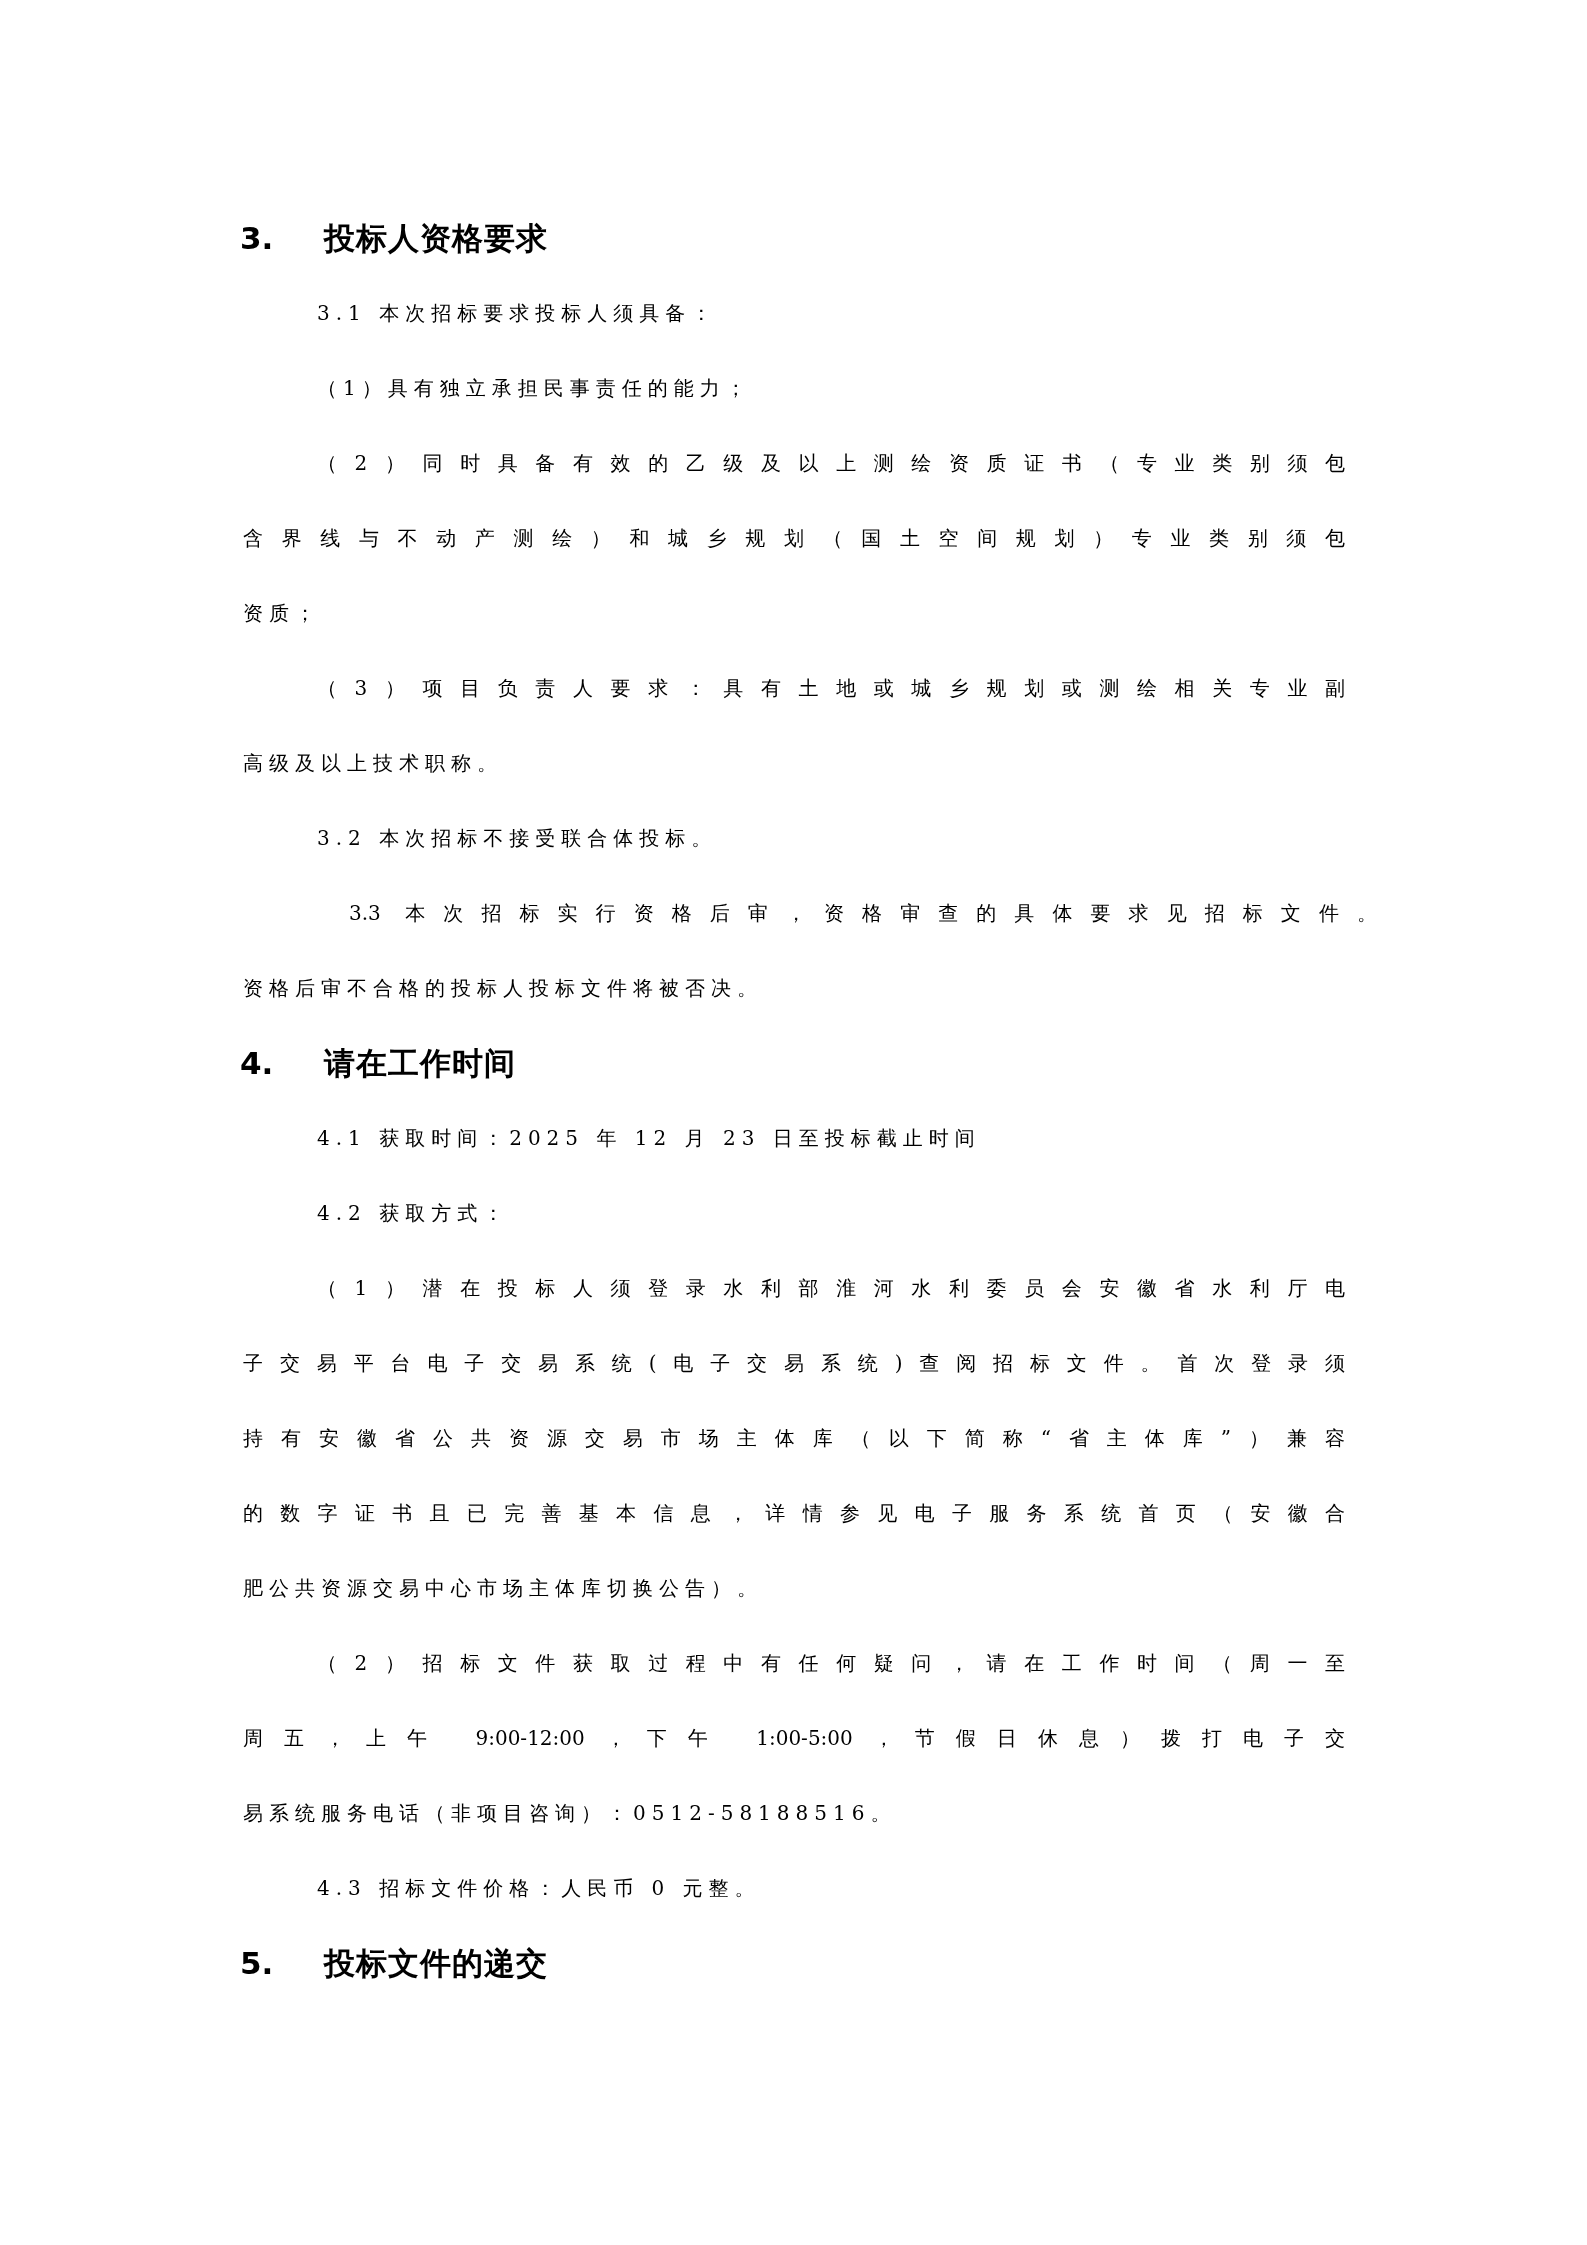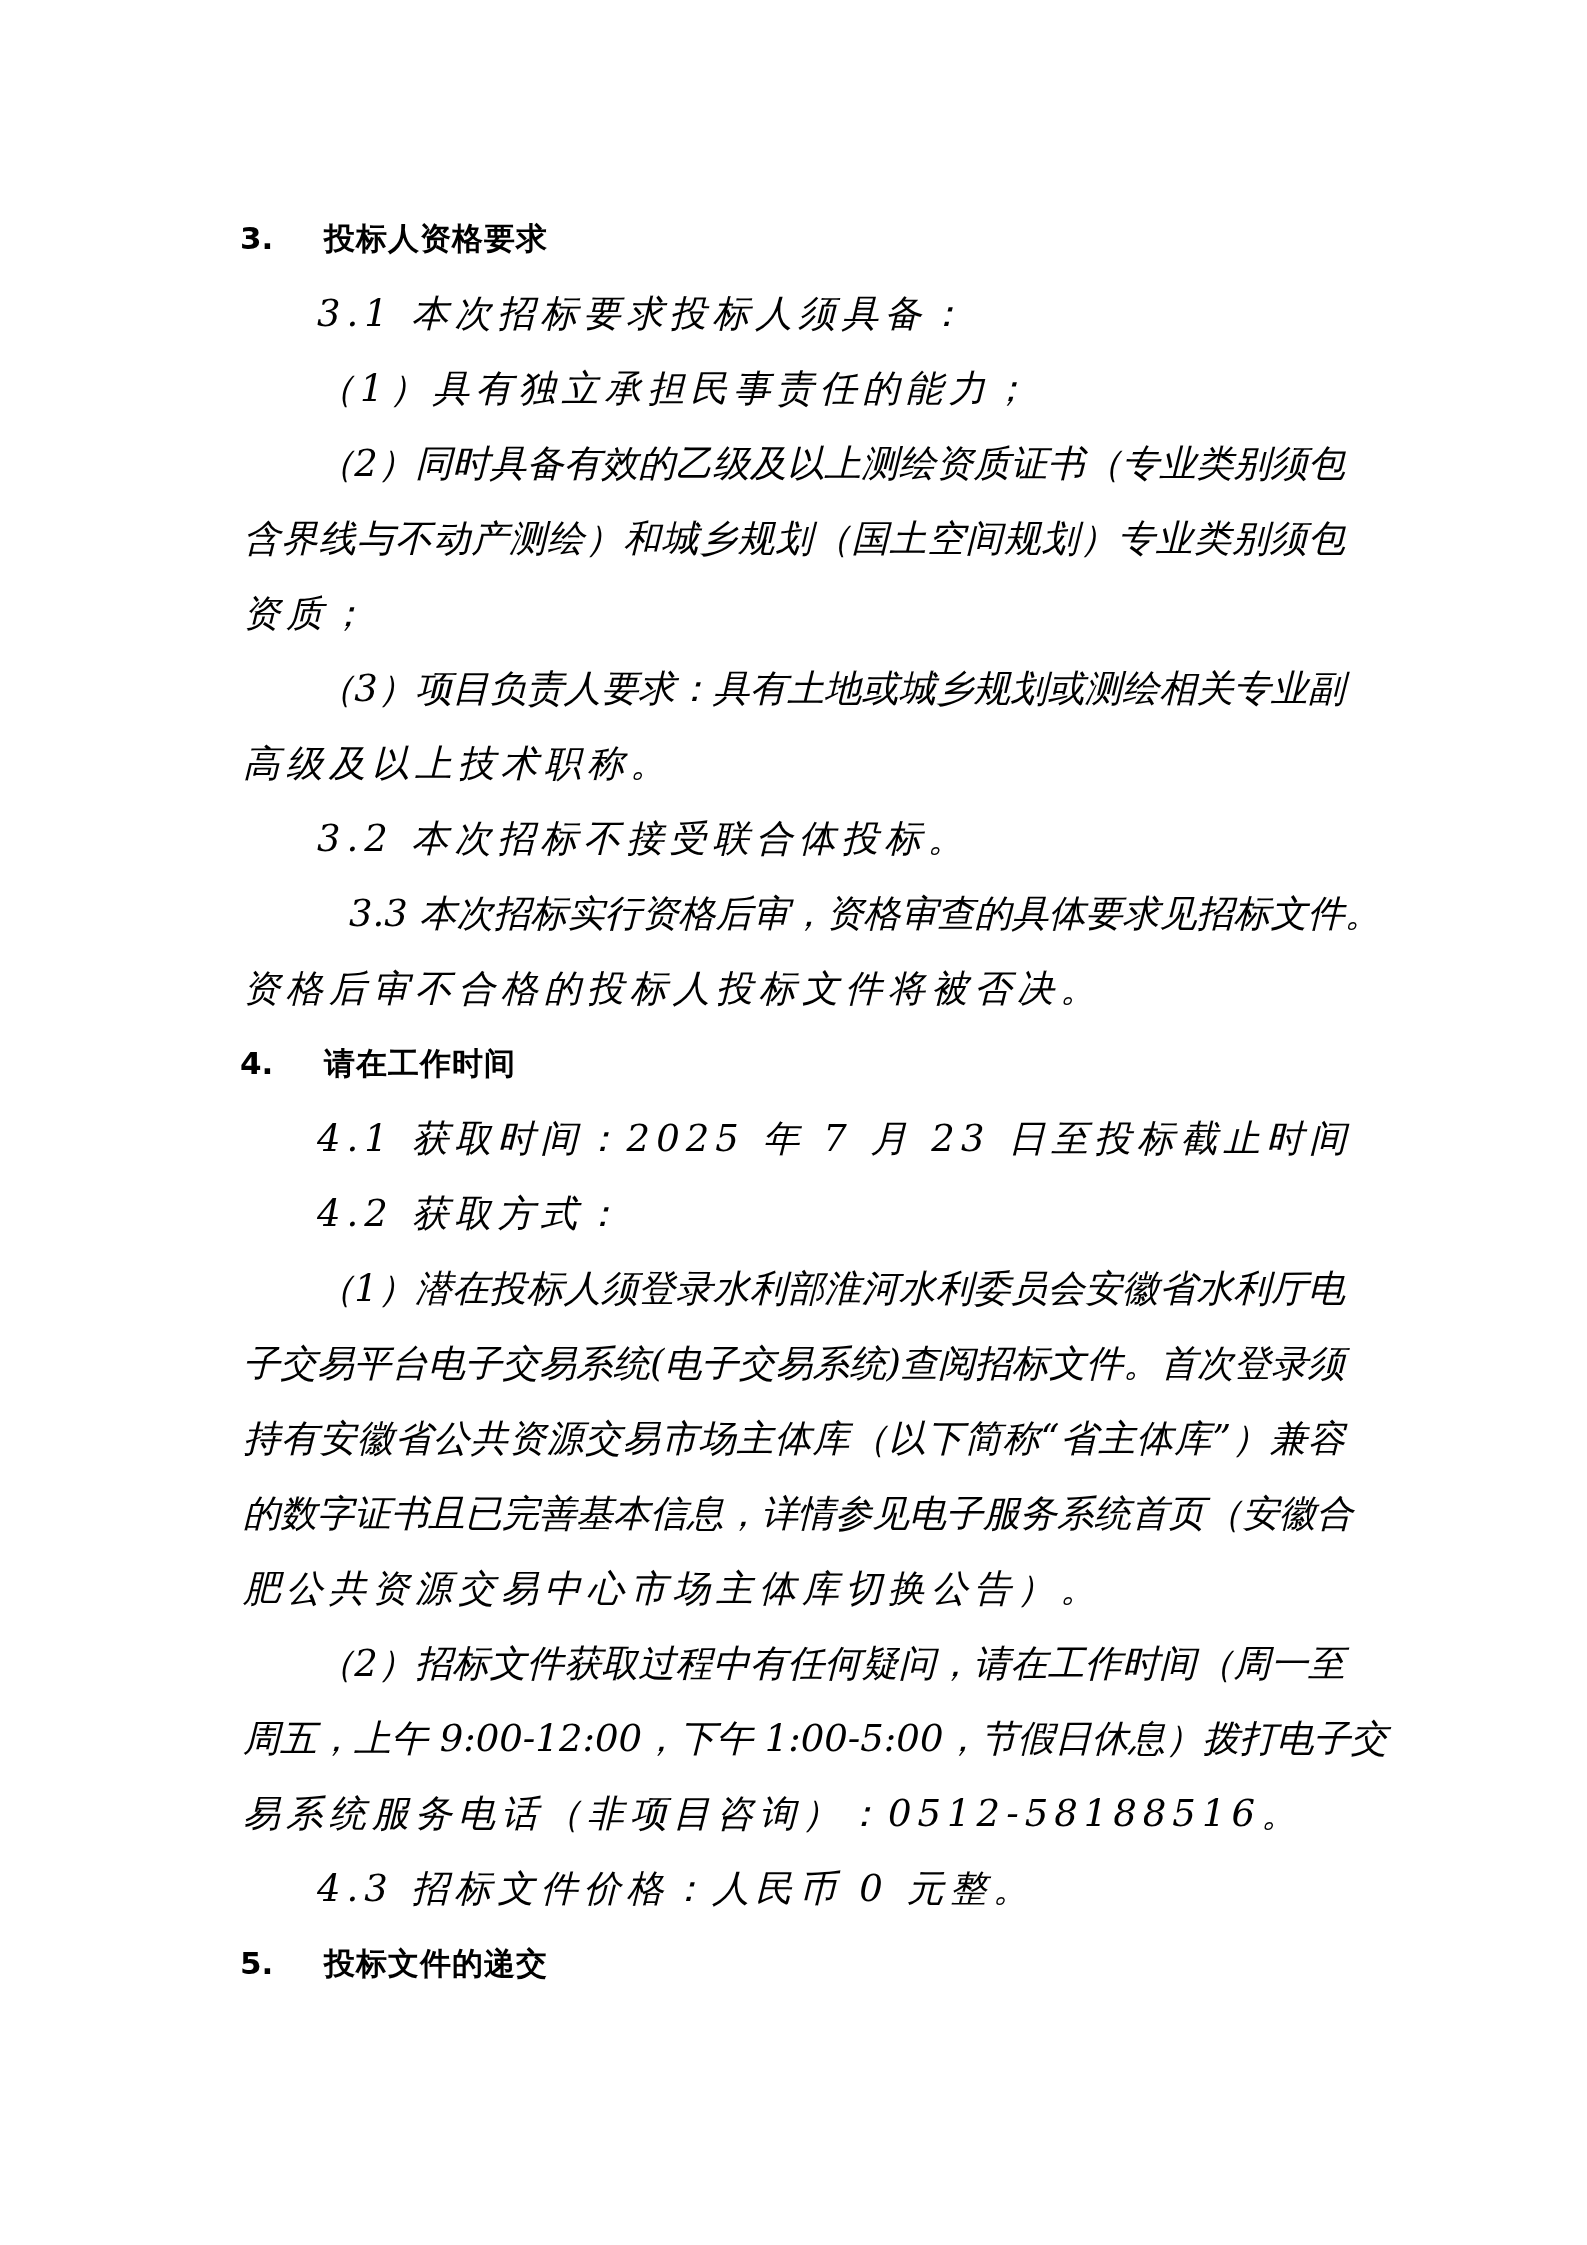--- a/index.html
+++ b/index.html
@@ -23,23 +23,22 @@
     background: #ffffff;
   }
   .line {
     position: absolute;
     left: 243px;
     width: 1102px;
     height: 75px;
     line-height: 75px;
     white-space: nowrap;
     font-family: "DejaVu Serif", "Liberation Serif", serif;
-    font-size: 37px;
+    font-size: 20px;
     letter-spacing: 6px;
-    font-style: italic;
   }
   
   .line.just {
     text-align: justify;
     text-align-last: justify;
     letter-spacing: 0;
   }
   .line.indent { left: 317px; width: 1028px; }
   .heading {
     position: absolute;
@@ -72,21 +71,21 @@
   <div class="line indent just" style="top:651px;">（3）项目负责人要求：具有土地或城乡规划或测绘相关专业副</div>
   <div class="line" style="top:726px;">高级及以上技术职称。</div>
   <div class="line indent" style="top:801px;">3.2 本次招标不接受联合体投标。</div>
   <div class="line indent just" style="top:876px;margin-left:32px;">3.3 本次招标实行资格后审，资格审查的具体要求见招标文件。</div>
   <div class="line" style="top:951px;">资格后审不合格的投标人投标文件将被否决。</div>
 
   <div class="heading" style="top:1026px;">
     <span class="num">4.</span><span class="txt">请在工作时间</span>
   </div>
 
-  <div class="line indent" style="top:1101px;">4.1 获取时间：2025 年 7 月 23 日至投标截止时间</div>
+  <div class="line indent" style="top:1101px;">4.1 获取时间：2025 年 12 月 23 日至投标截止时间</div>
   <div class="line indent" style="top:1176px;">4.2 获取方式：</div>
   <div class="line indent just" style="top:1251px;">（1）潜在投标人须登录水利部淮河水利委员会安徽省水利厅电</div>
   <div class="line just" style="top:1326px;">子交易平台电子交易系统(电子交易系统)查阅招标文件。首次登录须</div>
   <div class="line just" style="top:1401px;">持有安徽省公共资源交易市场主体库（以下简称“省主体库”）兼容</div>
   <div class="line just" style="top:1476px;">的数字证书且已完善基本信息，详情参见电子服务系统首页（安徽合</div>
   <div class="line" style="top:1551px;">肥公共资源交易中心市场主体库切换公告）。</div>
   <div class="line indent just" style="top:1626px;">（2）招标文件获取过程中有任何疑问，请在工作时间（周一至</div>
   <div class="line just" style="top:1701px;">周五，上午 9:00-12:00，下午 1:00-5:00，节假日休息）拨打电子交</div>
   <div class="line" style="top:1776px;">易系统服务电话（非项目咨询）：0512-58188516。</div>
   <div class="line indent" style="top:1851px;">4.3 招标文件价格：人民币 0 元整。</div>

